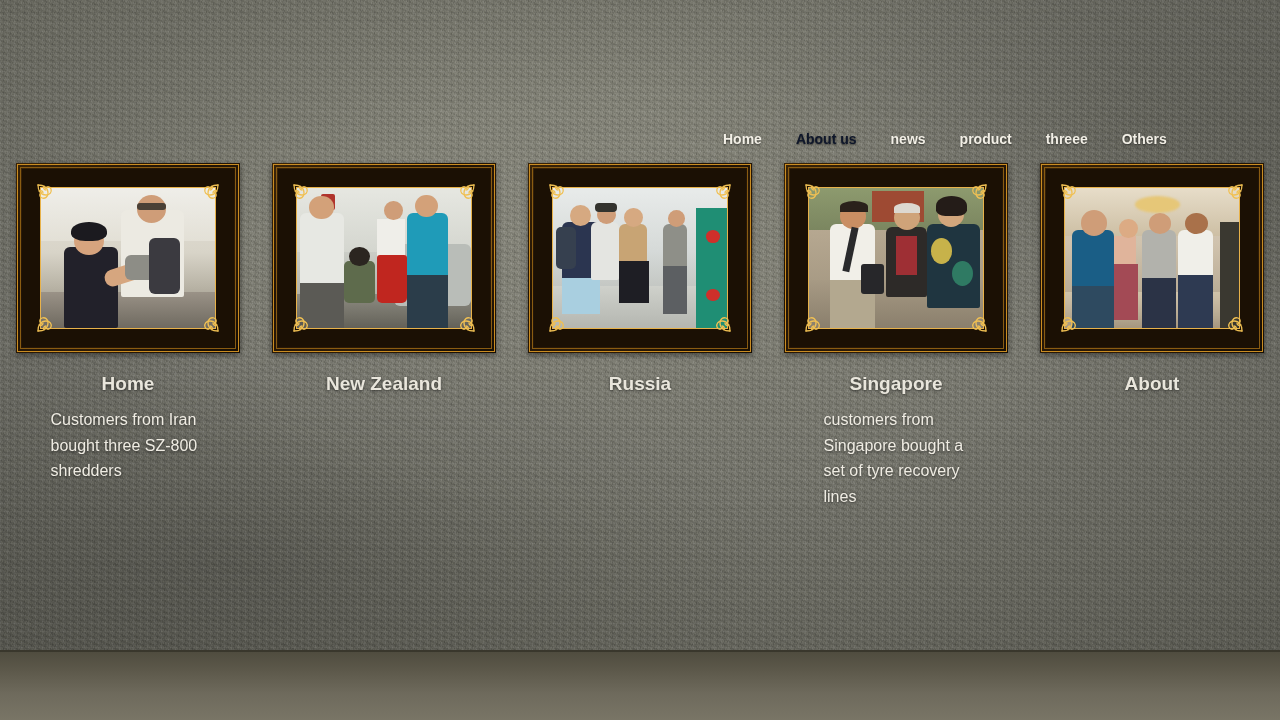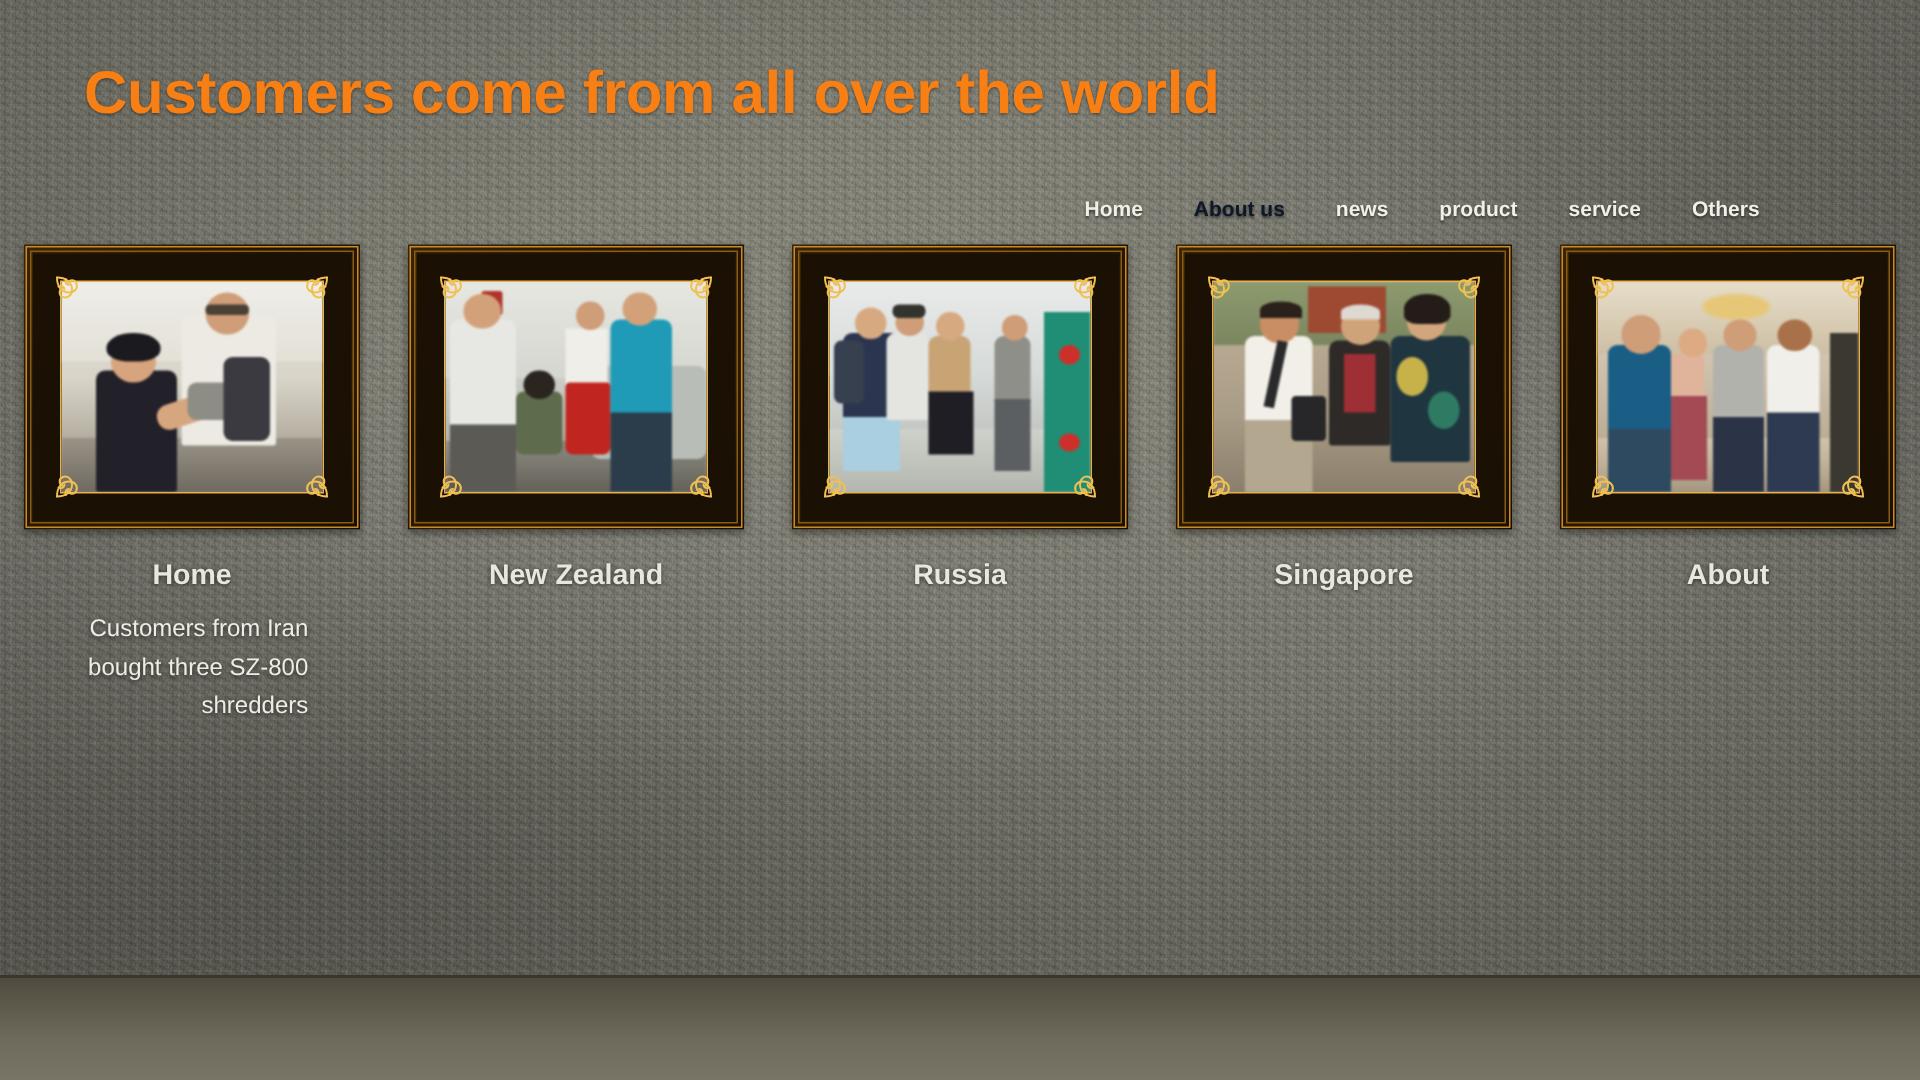--- a/index.html
+++ b/index.html
@@ -140,21 +140,21 @@
     font-size:19px; font-weight:bold;
     color:#e9e6dc;
     text-shadow:0 1px 3px rgba(0,0,0,0.6);
     text-align:center;
   }
   .desc {
     margin-top:12px;
     width:170px;
     font-size:16px; line-height:25.5px;
     color:#efece3;
-    text-align:right;
+    text-align:left;
     text-shadow:0 1px 3px rgba(0,0,0,0.55);
   }
 
   
   .card:nth-child(1) .desc { width:155px; }
   .card:nth-child(2) .desc { width:150px; }
   .card:nth-child(3) .desc { width:150px; }
   .card:nth-child(4) .desc { width:145px; }
   .card:nth-child(5) .desc { width:150px; }
 
@@ -178,28 +178,27 @@
 </style>
 </head>
 <body>
 
 <div class="slide">
 
   <div class="bg-texture"></div>
   <div class="bg-noise"></div>
   <div class="bg-vignette"></div>
 
-  <div class="title">Customers come from all over the world</div>
 
   <nav class="nav">
     <div class="nav-item">Home</div>
     <div class="nav-item active">About us</div>
     <div class="nav-item">news</div>
     <div class="nav-item">product</div>
-    <div class="nav-item">service</div>
+    <div class="nav-item">threee</div>
     <div class="nav-item">Others</div>
   </nav>
 
   <div class="cards">
 
     <div class="card">
       <div class="frame">
         <div class="frame-inner">
           <div class="photo-clip">
             <div class="photo p1">
@@ -462,20 +461,21 @@
             <g fill="none" stroke="#f0c053" stroke-width="1.3" stroke-linecap="round">
               <path d="M3 3 C9 3 13 6 13 11 C13 15 10 17 7 16 C4 15 4 11 7 10"></path>
               <path d="M3 3 C3 9 6 13 11 13 C15 13 17 10 16 7 C15 4 11 4 10 7"></path>
               <path d="M4 9 C6 8 8 9 8 11"></path>
                 <path d="M9 4 C8 6 9 8 11 8"></path>
             </g>
           </svg>
         </div>
       </div>
       <div class="country">Singapore</div>
+      <div class="desc">customers from Singapore bought a set of tyre recovery lines</div>
     </div>
 
     <div class="card">
       <div class="frame">
         <div class="frame-inner">
           <div class="photo-clip">
             <div class="photo p5">
               <div class="blurwrap">
                 <div class="sc">
                   <div style="position:absolute;left:0;top:0;width:100%;height:34%;background:linear-gradient(180deg,#e7ddc9,#cdbfa4);"></div>

